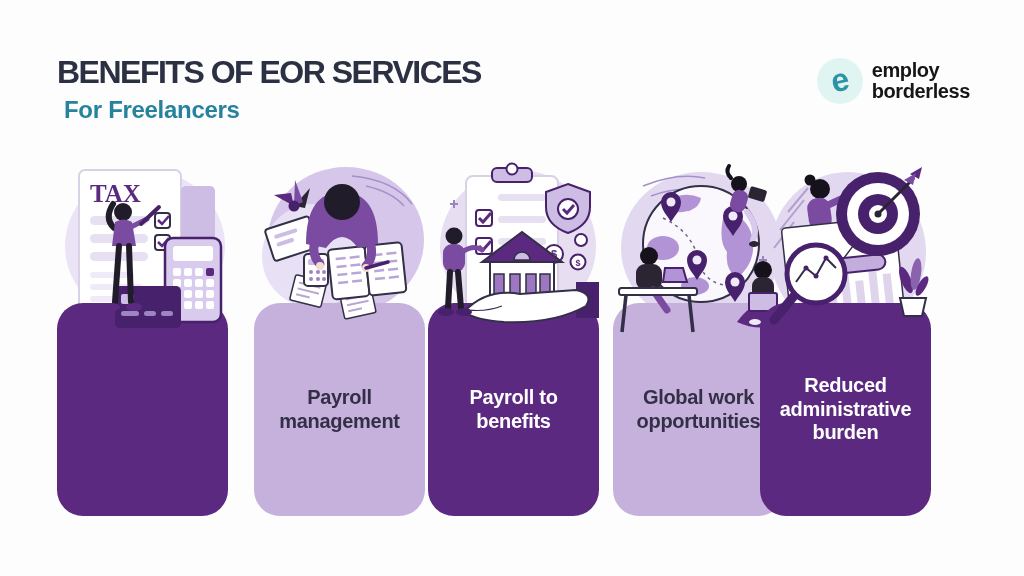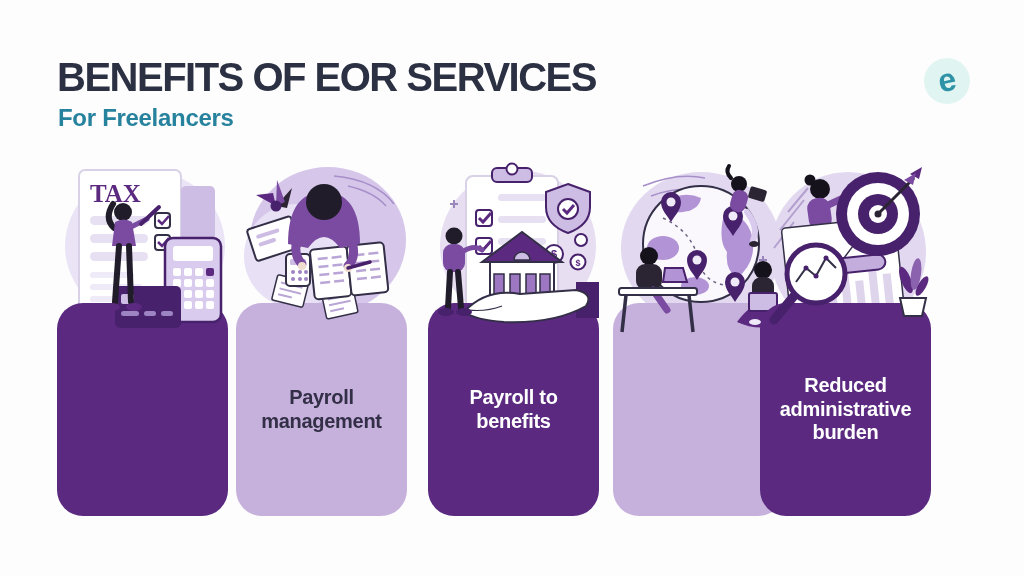--- a/index.html
+++ b/index.html
@@ -3,40 +3,40 @@
 <meta charset="utf-8">
 <style>
   html,body{margin:0;padding:0;background:#fdfdfe;}
   .canvas{
     position:relative;width:1024px;height:576px;overflow:hidden;
     background:#fdfdfe;font-family:"Liberation Sans",sans-serif;
   }
   
   .header{position:absolute;left:57px;top:56px;}
   .title{
-    font-size:40px;font-weight:800;letter-spacing:-1.5px;line-height:1.05;
+    font-size:32px;font-weight:800;letter-spacing:-1.5px;line-height:1.05;
     color:#2b3142;margin:0;
   }
   .subtitle{
-    font-size:24px;font-weight:600;color:#27829e;margin:6px 0 0 1px;letter-spacing:-0.3px;
+    font-size:24px;font-weight:600;color:#27829e;margin:6px 0 0 7px;letter-spacing:-0.3px;
   }
   
   .logo{position:absolute;top:58px;right:54px;display:flex;align-items:center;}
   .logo-badge{
     width:46px;height:46px;border-radius:50%;background:#e0f5f1;
     display:flex;align-items:center;justify-content:center;flex:0 0 auto;
   }
   .logo-glyph{
     font-size:32px;font-weight:700;color:#2e93a6;transform:rotate(-12deg);
     line-height:1;display:block;margin-top:-3px;
   }
   .logo-text{margin-left:9px;color:#161616;font-size:20px;font-weight:700;line-height:21px;letter-spacing:-0.4px;}
   
   .card-col{position:absolute;top:160px;width:171px;height:356px;}
-  .col-1{left:57px;font-family:Liberation Serif, serif;} .col-2{left:236px;} .col-3{left:428px;} .col-4{left:613px;} .col-5{left:760px;}
+  .col-1{left:57px;font-family:Liberation Serif, serif;} .col-2{left:254px;} .col-3{left:428px;} .col-4{left:613px;} .col-5{left:760px;}
   .col-svg{position:absolute;left:0;top:0;width:171px;height:356px;display:block;}
   .card-label{
     position:absolute;left:10px;right:10px;top:143px;height:213px;
     display:flex;align-items:center;justify-content:center;text-align:center;
     font-size:20px;font-weight:700;line-height:1.18;letter-spacing:-0.3px;
   }
   .dark .card-label{color:#ffffff;}
   .light .card-label{color:#332f47;}
 </style>
 </head>
@@ -45,20 +45,24 @@
 <div class="canvas">
 
   <div class="header">
     <h1 class="title">BENEFITS OF EOR SERVICES</h1>
     <div class="subtitle">For Freelancers</div>
   </div>
 
   <div class="logo">
     <div class="logo-badge">
       <span class="logo-glyph">e</span>
+    </div>
+    <div class="logo-text">
+      <div>employ</div>
+      <div>borderless</div>
     </div>
   </div>
 
   <div class="card-col col-1 dark">
     <svg class="col-svg" viewBox="0 0 171 356">
       <g>
         <ellipse cx="88" cy="86" rx="80" ry="76" fill="#ebe4f6"></ellipse>
         <g>
           <rect x="22" y="10" width="102" height="142" rx="6" fill="#ffffff" stroke="#d9d1e6" stroke-width="2"></rect>
           <text x="33" y="42" font-size="25" font-weight="bold" fill="#5b2a80">TAX</text>
@@ -280,20 +284,21 @@
       </g>
       <g>
         <circle cx="150" cy="110" r="9" fill="#16121c"></circle>
         <rect x="139" y="117" width="22" height="28" rx="9" fill="#2a2433"></rect>
         <path d="M124,162 q26,-36 52,-2 q-26,14 -52,2 z" fill="#5b2a80"></path>
         <rect x="136" y="133" width="28" height="18" rx="2" fill="#cdbce3" stroke="#47216b" stroke-width="2"></rect>
         <ellipse cx="142" cy="162" rx="6" ry="3" fill="#efe9f8"></ellipse>
         <ellipse cx="158" cy="162" rx="6" ry="3" fill="#efe9f8"></ellipse>
       </g>
     </svg>
+    <div class="card-label">Global work opportunities</div>
   </div>
 
   <div class="card-col col-5 dark">
     <svg class="col-svg" viewBox="0 0 171 356">
       <g>
         <ellipse cx="88" cy="92" rx="78" ry="80" fill="#e2d8f0"></ellipse>
         <path d="M20,70 L44,40 M14,88 L34,62 M28,52 L48,28" stroke="#b3a0cf" stroke-width="2"></path>
         <g>
           <circle cx="50" cy="20" r="5.5" fill="#16121c"></circle>
           <circle cx="60" cy="29" r="10" fill="#16121c"></circle>

